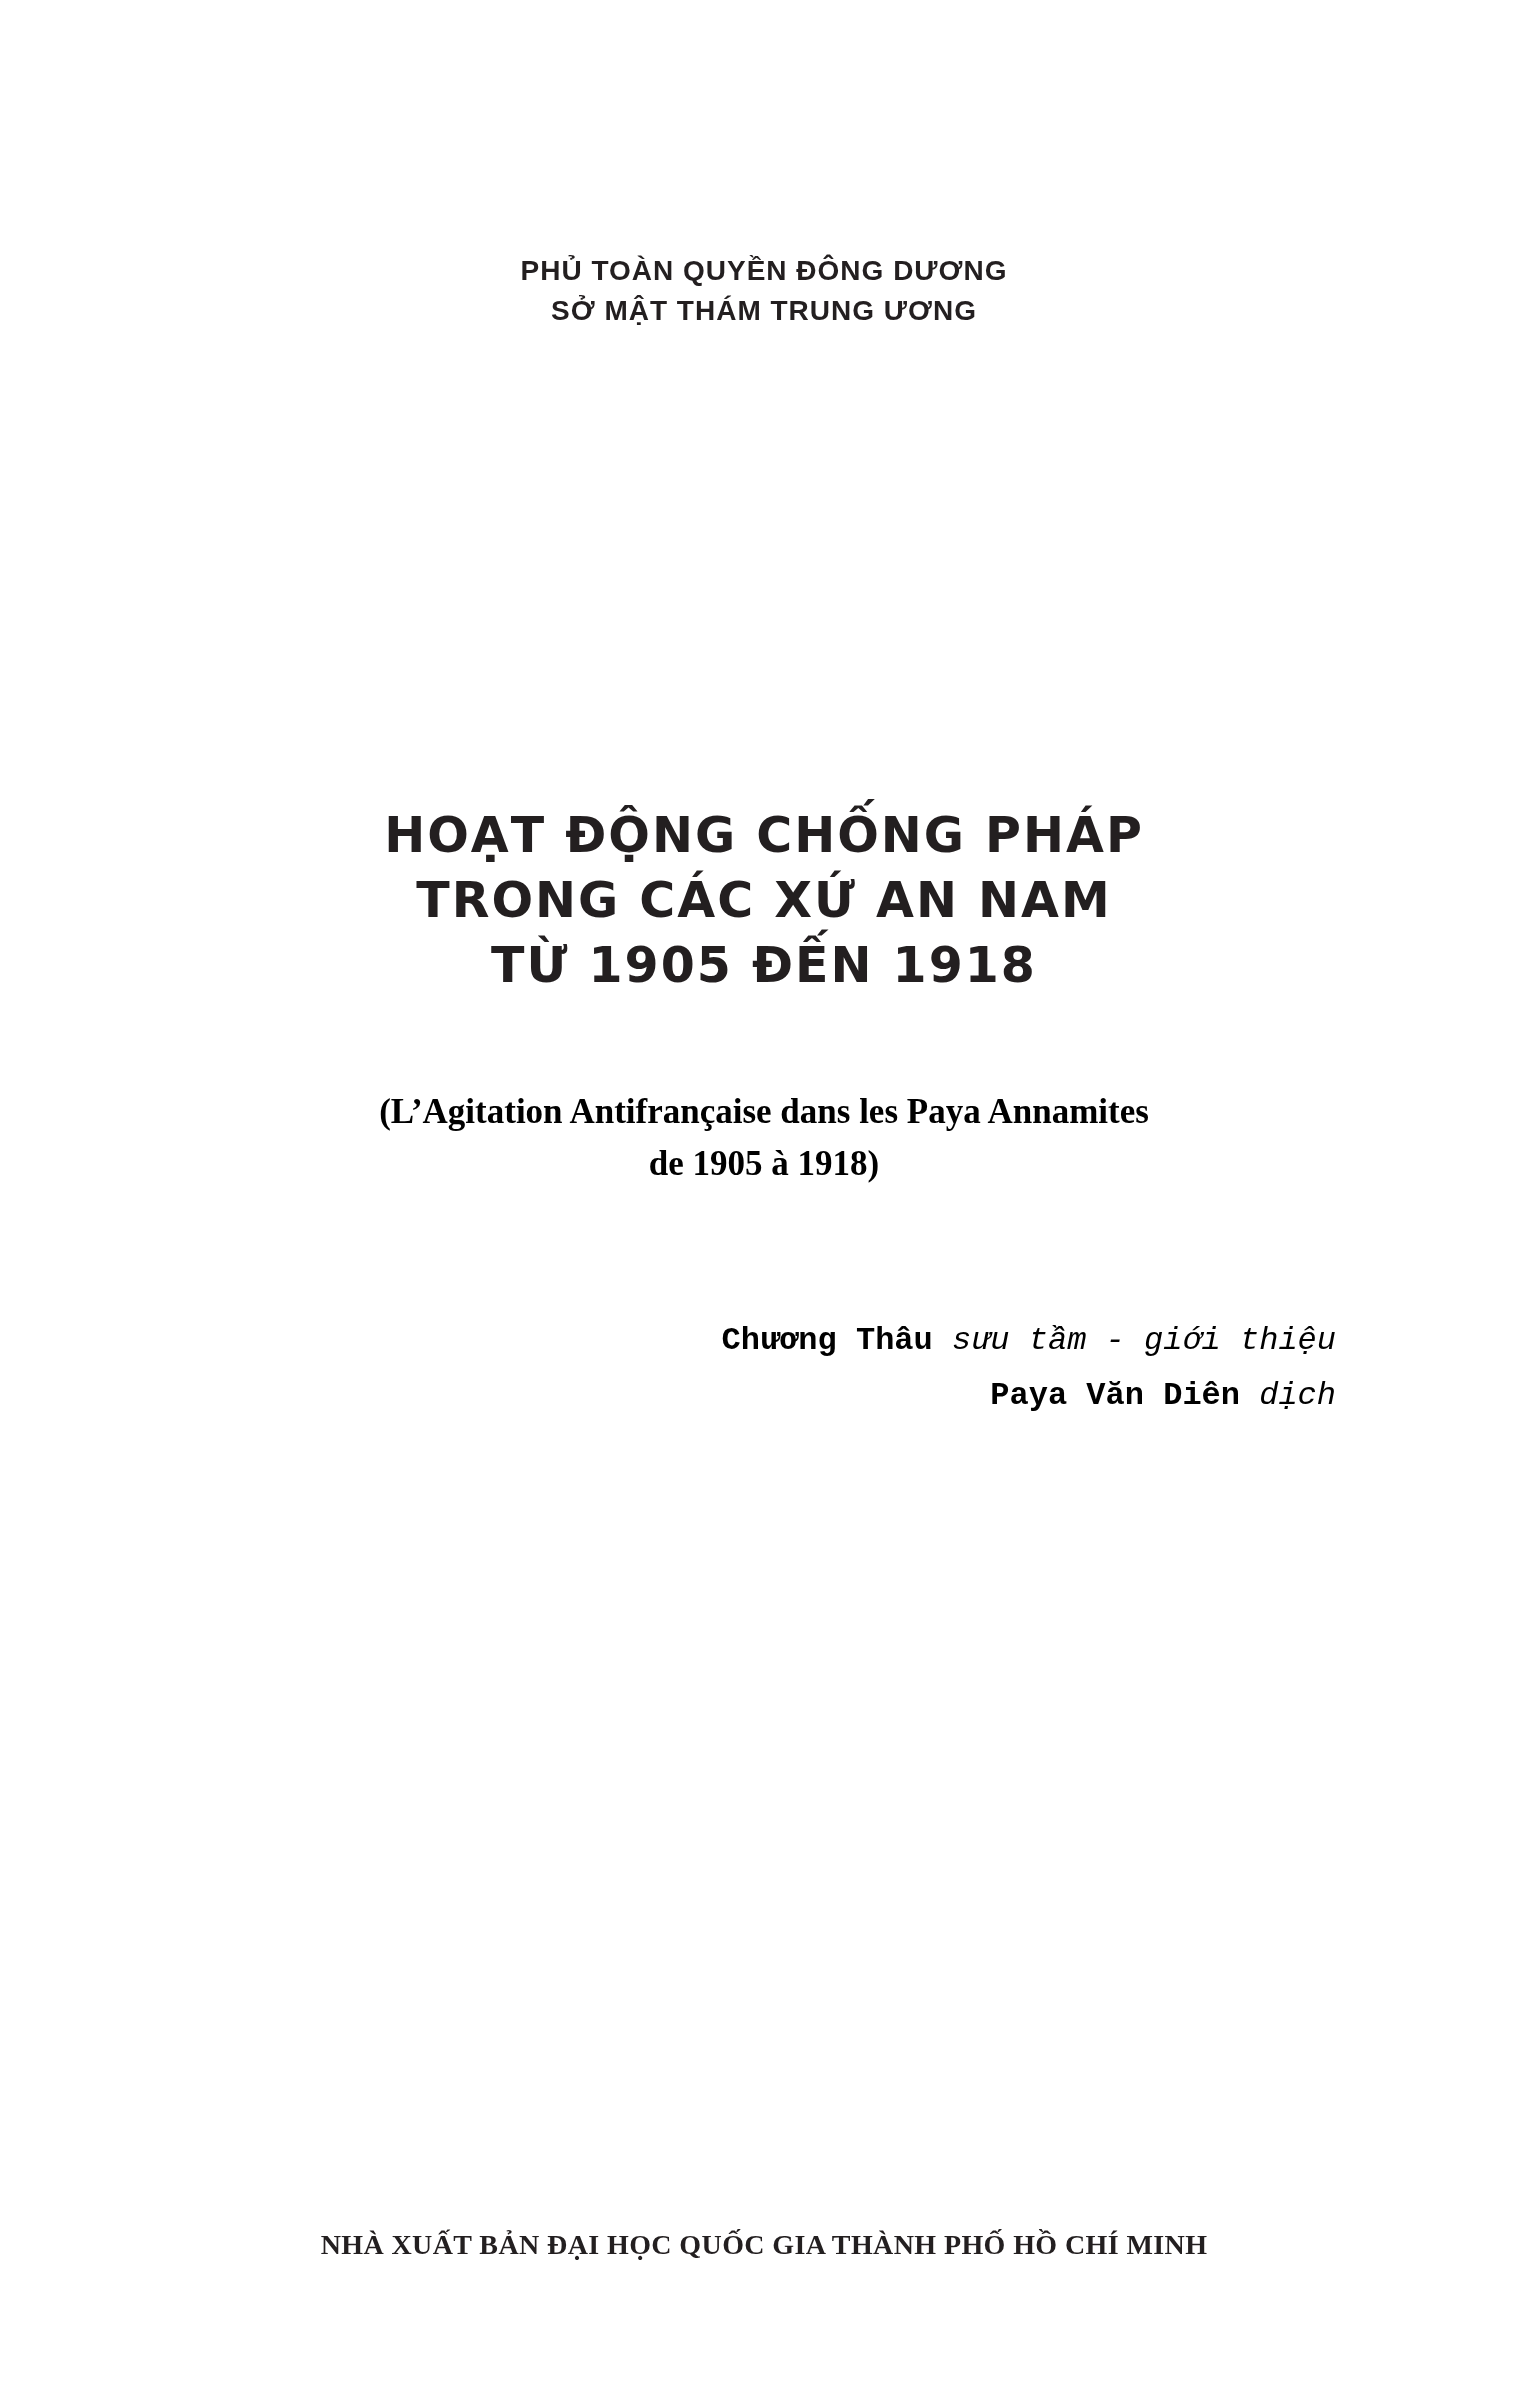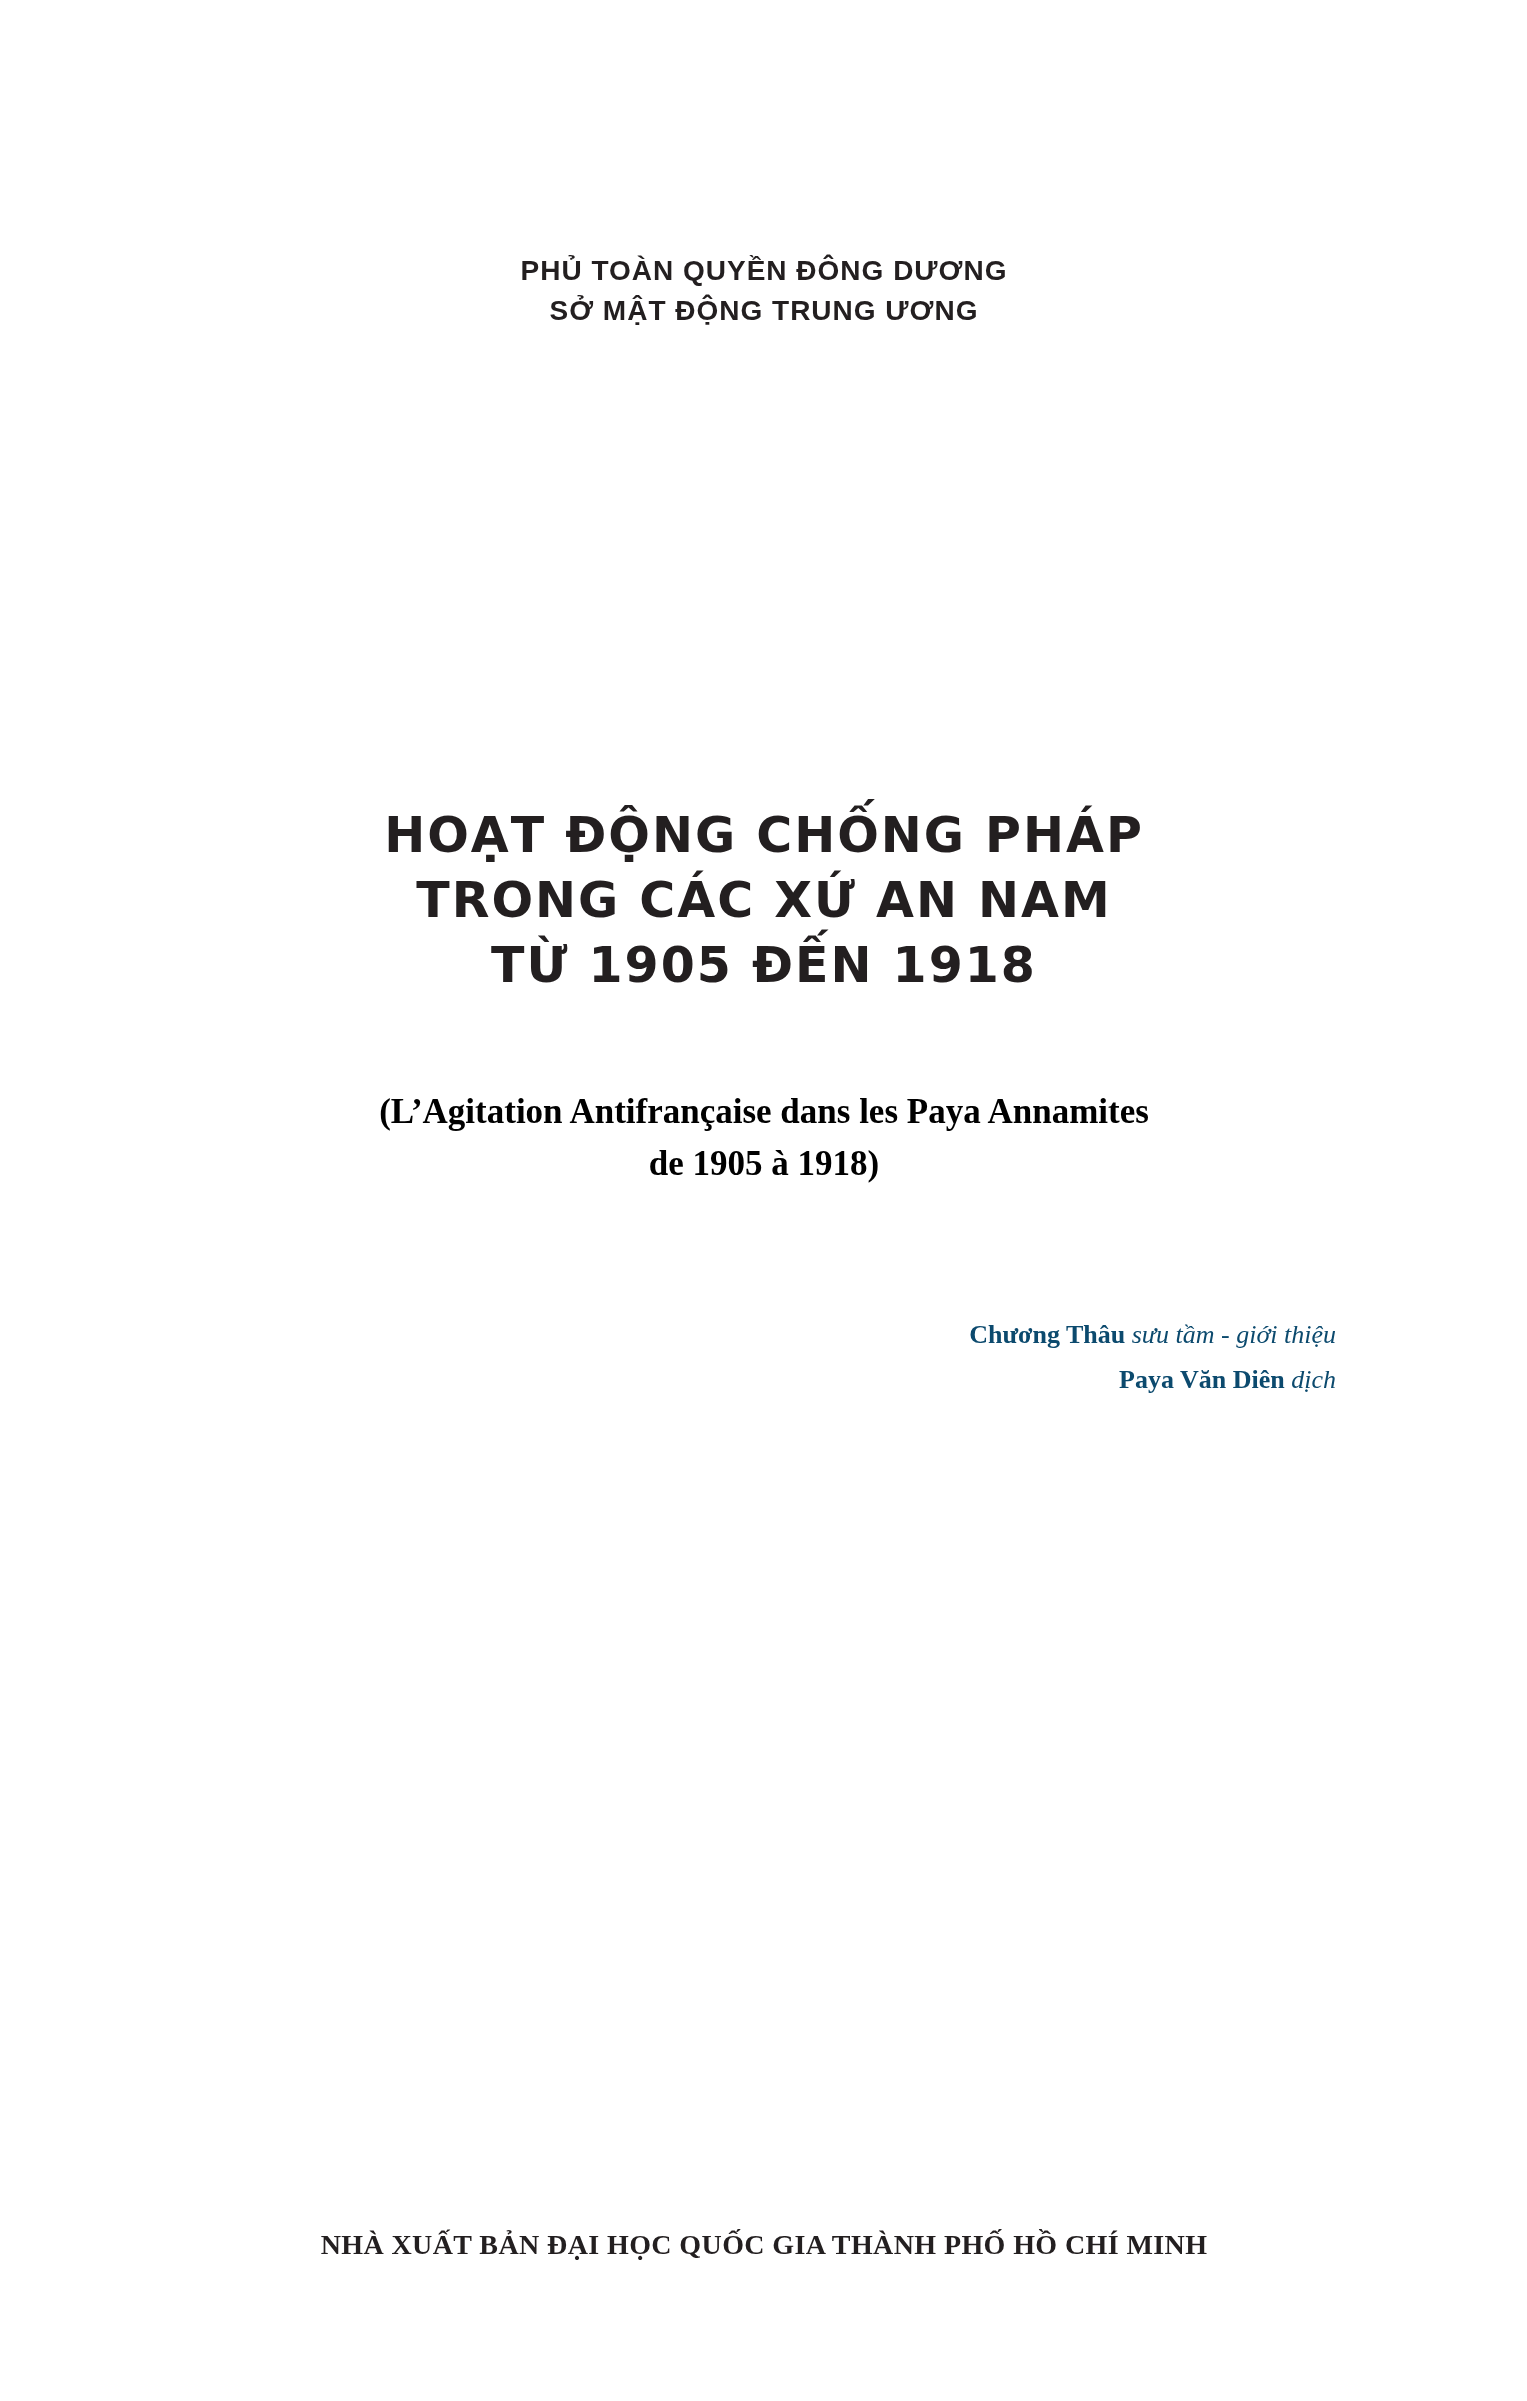--- a/index.html
+++ b/index.html
@@ -77,24 +77,24 @@
   .contributors {
     position: absolute;
     top: 1313px;
     left: 0;
     width: 1528px;
     text-align: right;
     padding-right: 192px;
     box-sizing: border-box;
   }
   .contributor-row {
-    font-family: Liberation Serif, serif;
-    font-size: 26px;
+    font-family: Liberation Mono, monospace;
+    font-size: 32px;
     line-height: 1.72;
-    color: #0c4a6e;
+    color: #000000;
     white-space: nowrap;
   }
   .contributor-name {
     font-weight: 700;
   }
   .contributor-role {
     font-style: italic;
     font-weight: 400;
   }
 
@@ -114,21 +114,21 @@
     color: #231f20;
   }
 </style>
 </head>
 <body>
 
 <div class="page">
 
   <div class="issuer">
     <div class="issuer-line">PHỦ TOÀN QUYỀN ĐÔNG DƯƠNG</div>
-    <div class="issuer-line">SỞ MẬT ĐỘNG TRUNG ƯƠNG</div>
+    <div class="issuer-line">SỞ MẬT THÁM TRUNG ƯƠNG</div>
   </div>
 
   <div class="title-block">
     <div class="title-line">HOẠT ĐỘNG CHỐNG PHÁP</div>
     <div class="title-line">TRONG CÁC XỨ AN NAM</div>
     <div class="title-line">TỪ 1905 ĐẾN 1918</div>
   </div>
 
   <div class="subtitle-block">
     <div class="subtitle-line">(L’Agitation Antifrançaise dans les Paya Annamites</div>

